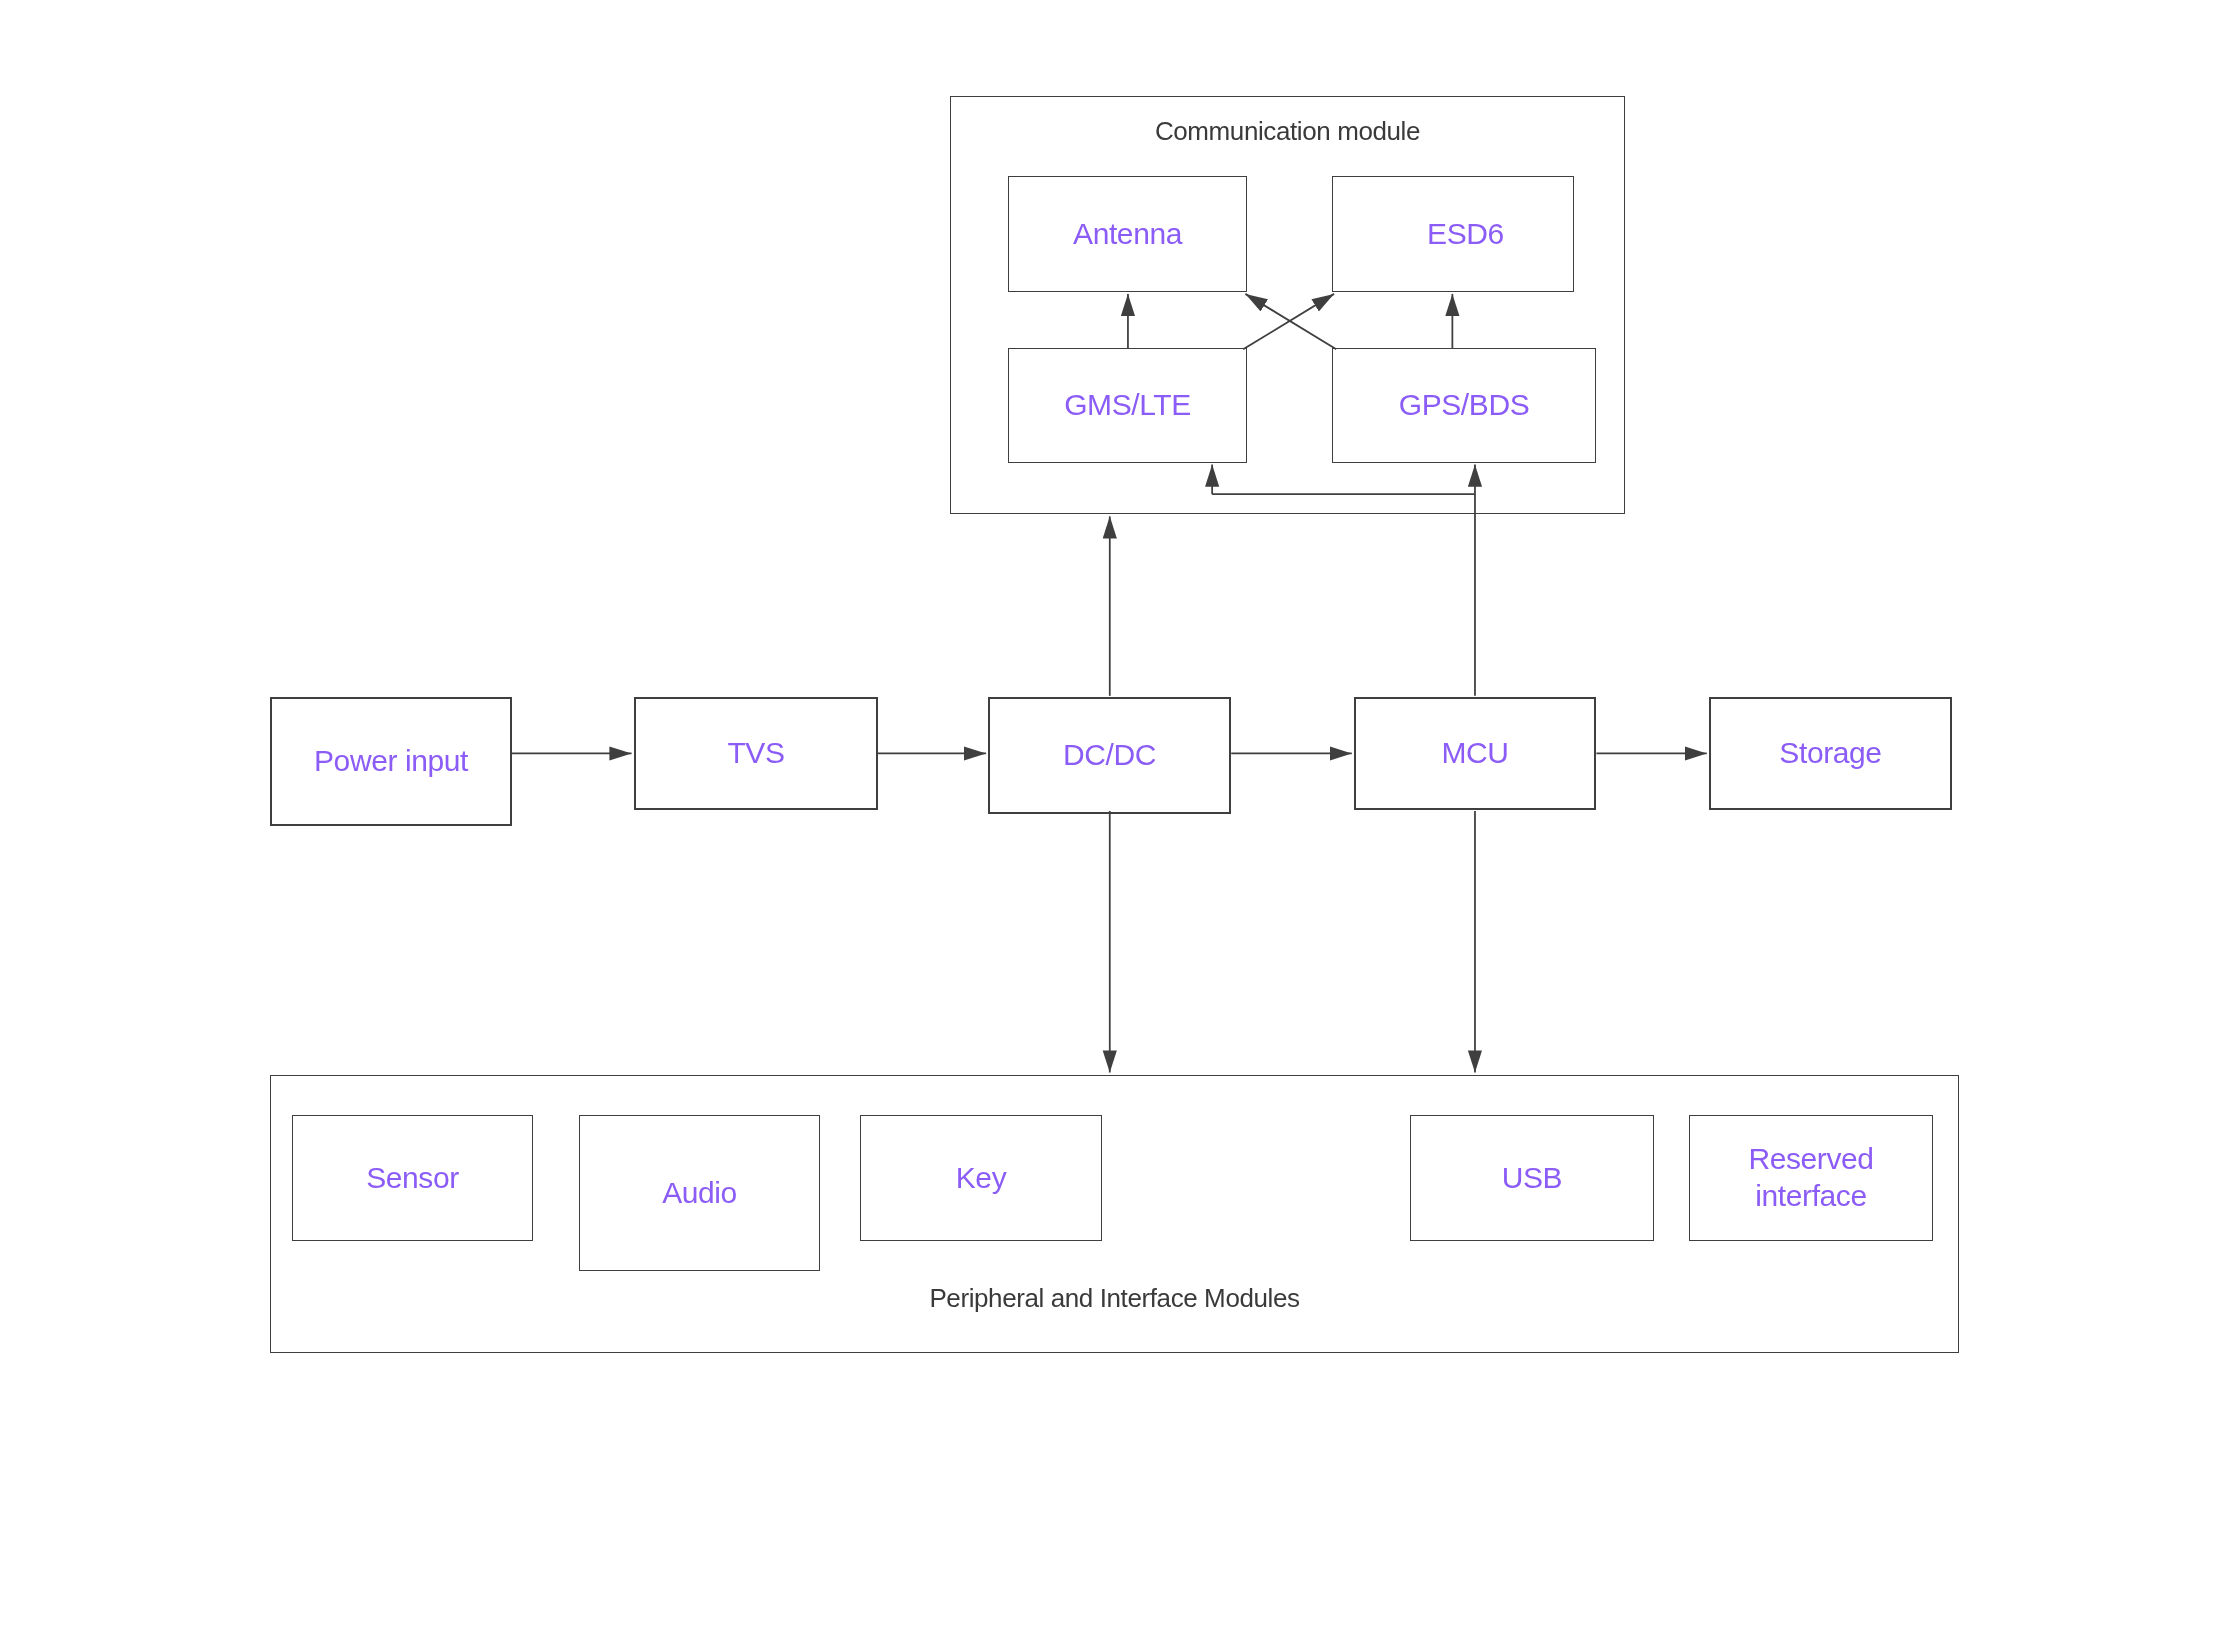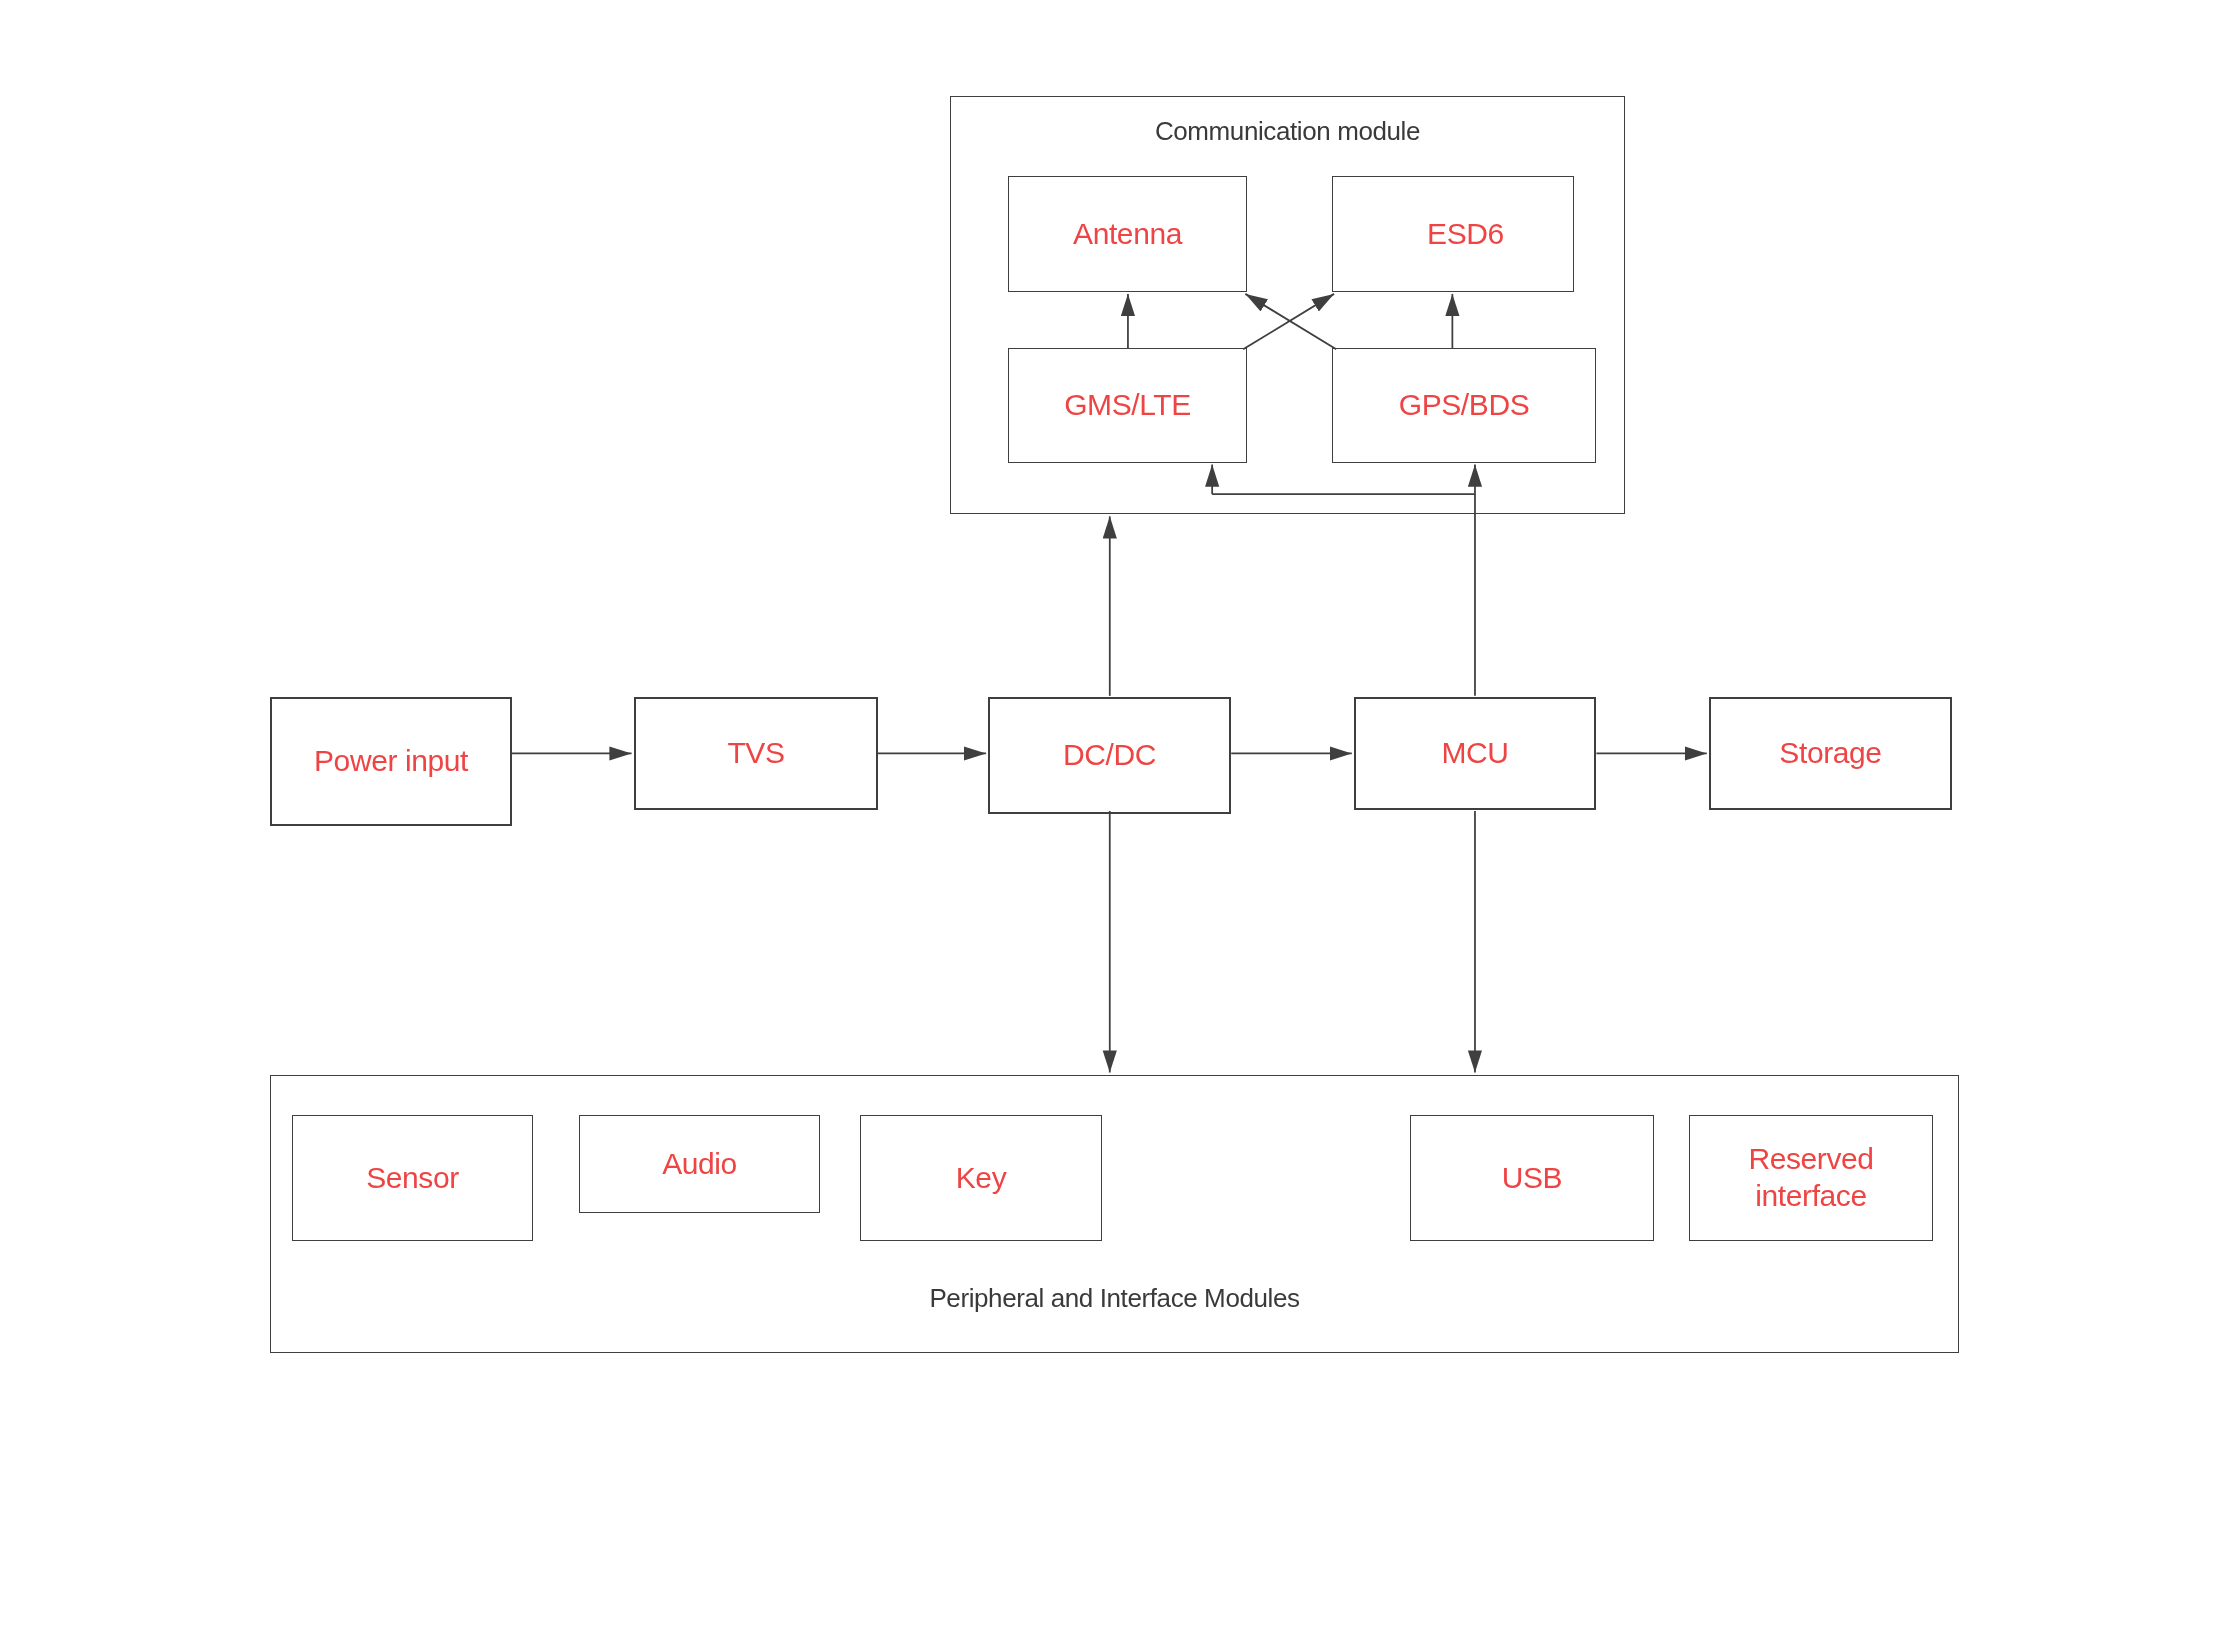--- a/index.html
+++ b/index.html
@@ -22,21 +22,21 @@
     background: #ffffff;
     display: flex;
     align-items: center;
     justify-content: center;
     text-align: center;
   }
   .box .label {
     font-size: 30px;
     line-height: 1.22;
     letter-spacing: -0.4px;
-    color: #ef4444;
+    color: #8b5cf6;
   }
   .border-3 { border: 1.3px solid #3f3f3f; }
   .border-4 { border: 1.8px solid #3f3f3f; }
   .border-5 { border: 2.2px solid #3f3f3f; }
   .container-box {
     position: absolute;
     box-sizing: border-box;
     background: #ffffff;
   }
   .container-title {
@@ -101,21 +101,21 @@
     <span class="label">Storage</span>
   </div>
 
   <div class="container-box border-3" style="left:270px; top:1075px; width:1689px; height:278px;">
     <div class="container-title" style="top:207px;">Peripheral and Interface Modules</div>
   </div>
 
   <div class="box border-4" style="left:292px; top:1115px; width:241px; height:126px;">
     <span class="label">Sensor</span>
   </div>
-  <div class="box border-4" style="left:579px; top:1115px; width:241px; height:98px;">
+  <div class="box border-4" style="left:579px; top:1115px; width:241px; height:156px;">
     <span class="label">Audio</span>
   </div>
   <div class="box border-4" style="left:860px; top:1115px; width:242px; height:126px;">
     <span class="label">Key</span>
   </div>
   <div class="box border-4" style="left:1410px; top:1115px; width:244px; height:126px;">
     <span class="label">USB</span>
   </div>
   <div class="box border-4" style="left:1689px; top:1115px; width:244px; height:126px;">
     <span class="label wrap-label">Reserved interface</span>

